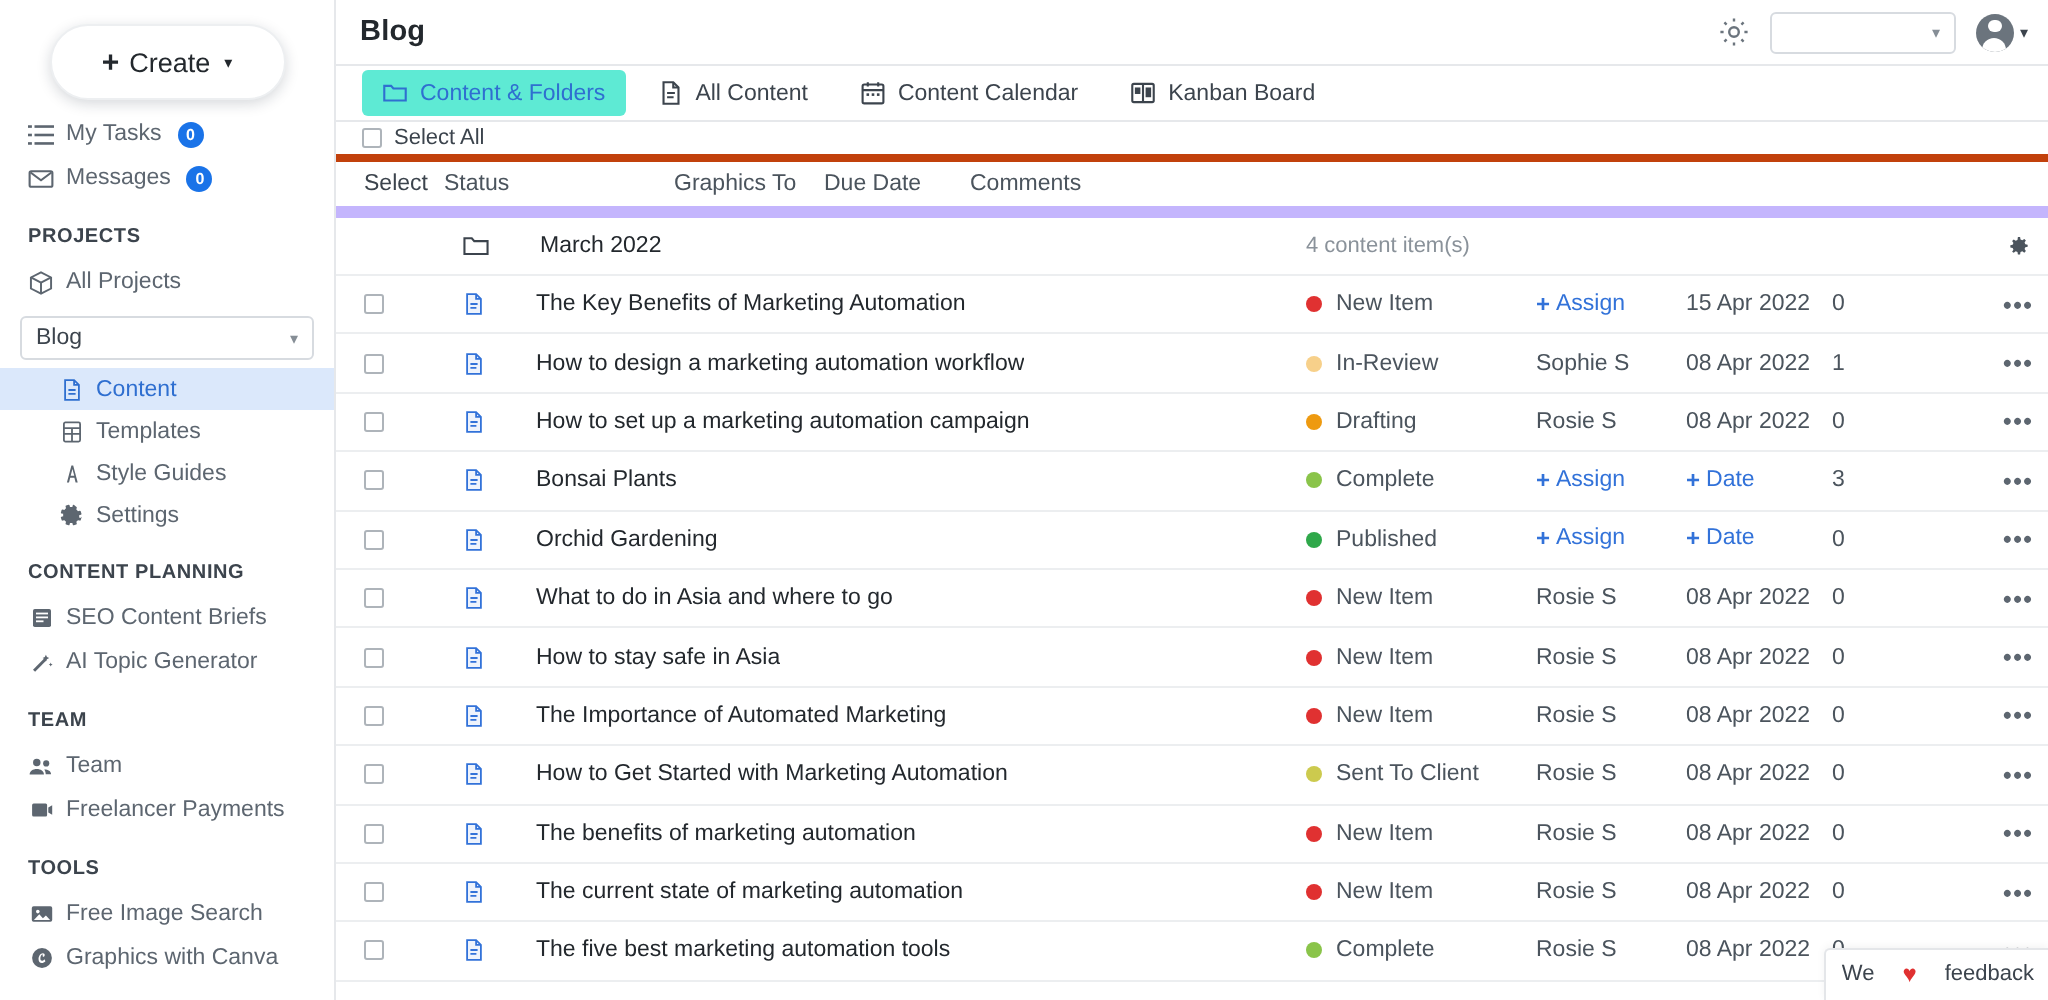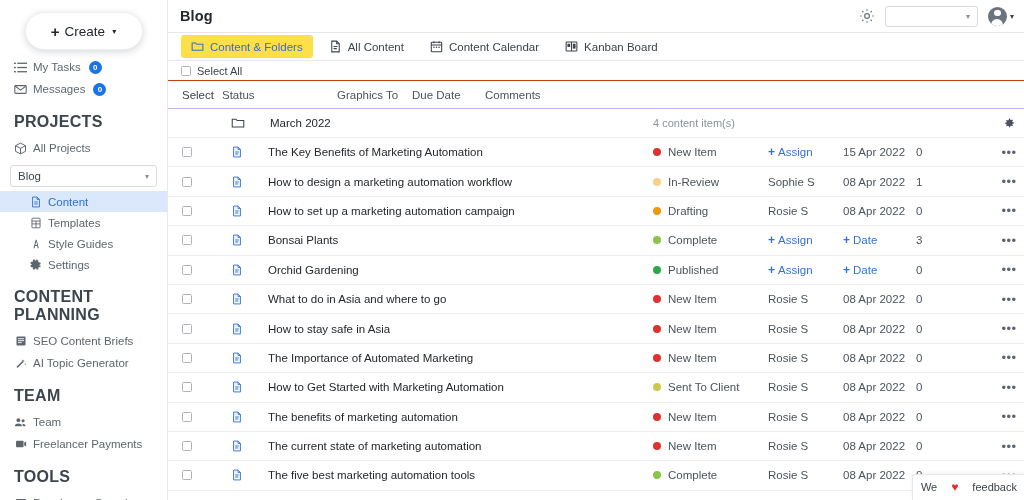--- a/index.html
+++ b/index.html
@@ -49,21 +49,21 @@
     background: #1a73e8; color: #fff;
     border-radius: 50%;
     width: 13px; height: 13px;
     font-size: 8px;
     display: inline-flex; align-items: center; justify-content: center;
     margin-left: 2px;
     font-weight: 600;
   }
 
   .sec-head {
-    font-size: 16px; letter-spacing: .3px;
+    font-size: 10px; letter-spacing: .3px;
     font-weight: 700; color: #3c444d;
     padding: 0 0 0 14px;
     margin: 13px 0 6px 0;
   }
 
   .proj-select {
     margin: 6px 10px 4px 10px;
     height: 22px;
     border: 1px solid #d7dbe0;
     border-radius: 3px;
@@ -123,47 +123,47 @@
   }
   .tab {
     display: flex; align-items: center; gap: 6px;
     padding: 0 10px;
     font-size: 11.5px; color: #3c444d;
     cursor: pointer;
     border-radius: 3px;
     margin: 2px 3px;
   }
   .tab .ic { display:inline-flex; align-items:center; justify-content:center; width:13px; height:13px; flex:0 0 13px;}
-  .tab.active { background: #fde047; color: #2f6fd0; }
+  .tab.active { background: #5eead4; color: #2f6fd0; }
   .tab.active .ic { color: #2f6fd0; }
 
   .selectall {
     height: 20px; flex: 0 0 20px;
     display: flex; align-items: center; gap: 6px;
     padding-left: 13px;
     font-size: 11px; color: #3c444d;
-    border-bottom: 1px solid #c2410c;
+    border-bottom: 4px solid #c2410c;
   }
 
   .cbx {
     width: 10px; height: 10px;
     border: 1px solid #aeb4ba; border-radius: 1.5px;
     background: #fff; display: inline-block; cursor: pointer;
     flex: 0 0 10px;
   }
 
   
   .table { flex: 1; overflow: hidden; }
   .row {
     display: flex; align-items: center;
     border-bottom: 1px solid #eceef0;
     font-size: 11.5px;
     height: 29.4px;
   }
-  .row.head { height: 28px; color: #3c444d; font-weight: 400; border-bottom: 1px solid #c4b5fd;}
+  .row.head { height: 28px; color: #3c444d; font-weight: 400; border-bottom: 6px solid #c4b5fd;}
   .row.folder { height: 29px; }
   .c-select { width: 54px; flex: 0 0 54px; display: flex; align-items: center; padding-left: 14px; }
   .c-name { flex: 1 1 auto; display: flex; align-items: center; gap: 7px; padding-left: 9px; color: #23282d; min-width: 0;}
   .c-name .txt { overflow: hidden; text-overflow: ellipsis; white-space: nowrap; padding-left: 18px; }
   .c-status { width: 115px; flex: 0 0 115px; display: flex; align-items: center; gap: 7px; color: #4b545d; }
   .c-assigned { width: 75px; flex: 0 0 75px; color: #4b545d; }
   .c-due { width: 73px; flex: 0 0 73px; color: #4b545d; }
   .c-comments { width: 78px; flex: 0 0 78px; color: #4b545d; }
   .c-actions { width: 30px; flex: 0 0 30px; display: flex; align-items: center; justify-content: center; color: #5d6670; }
 

